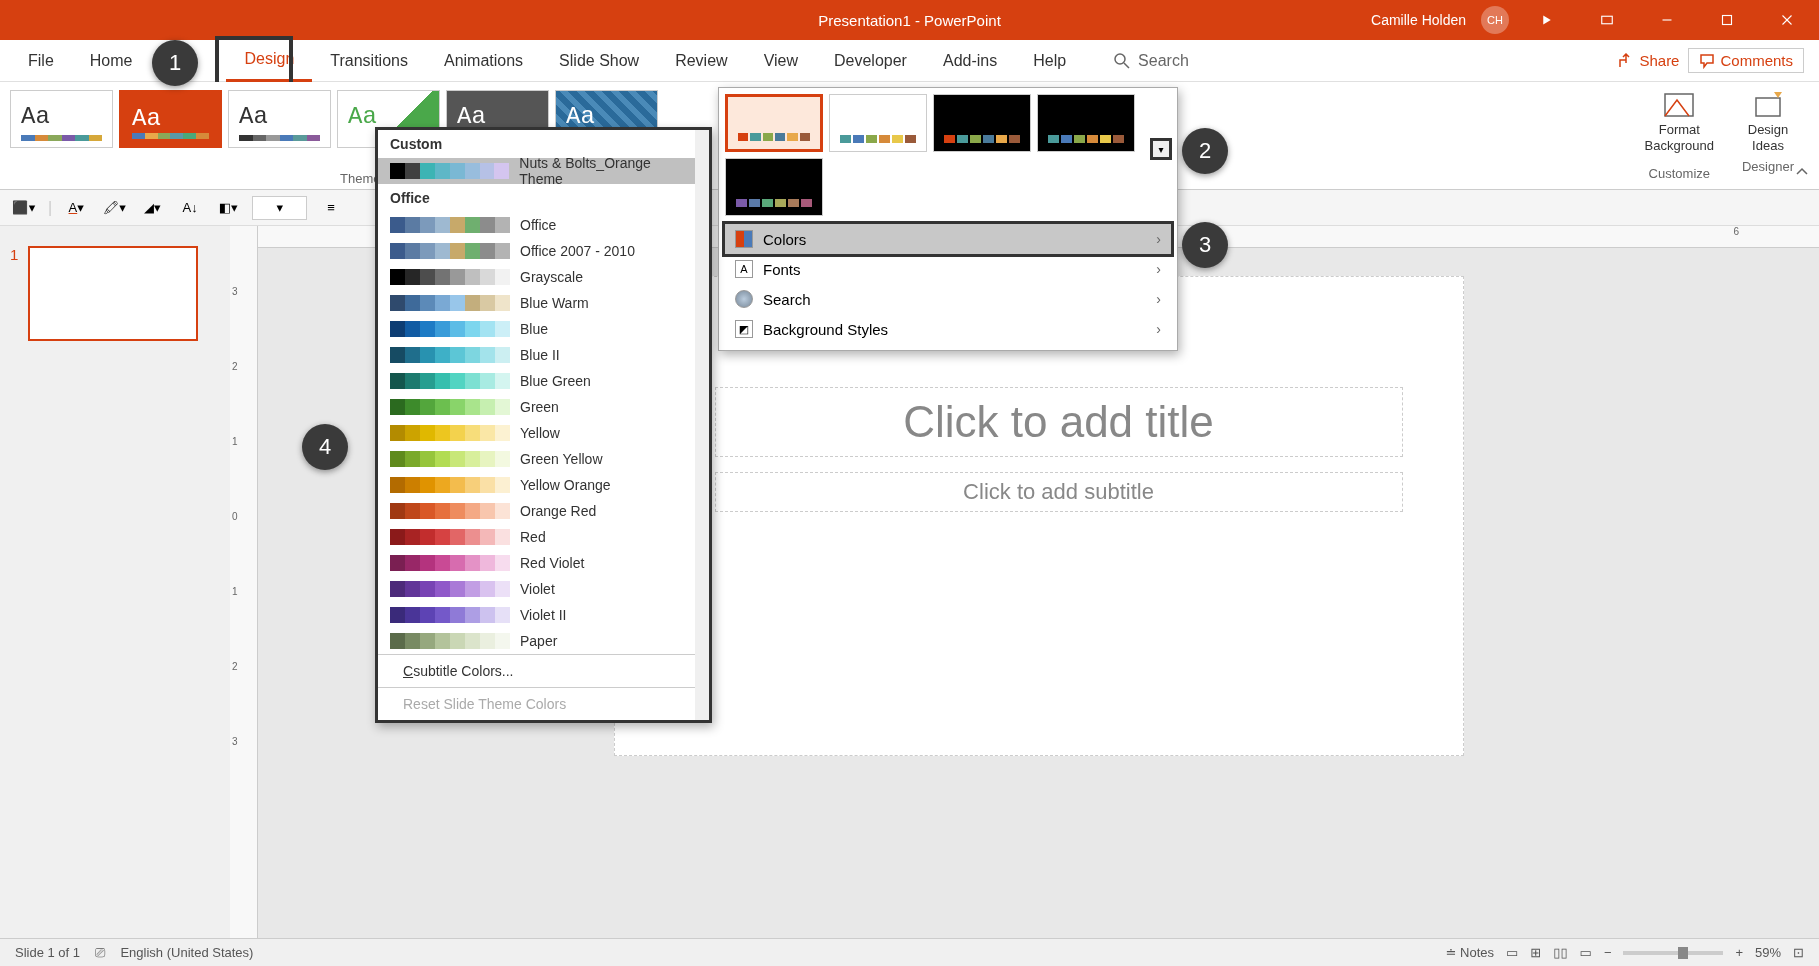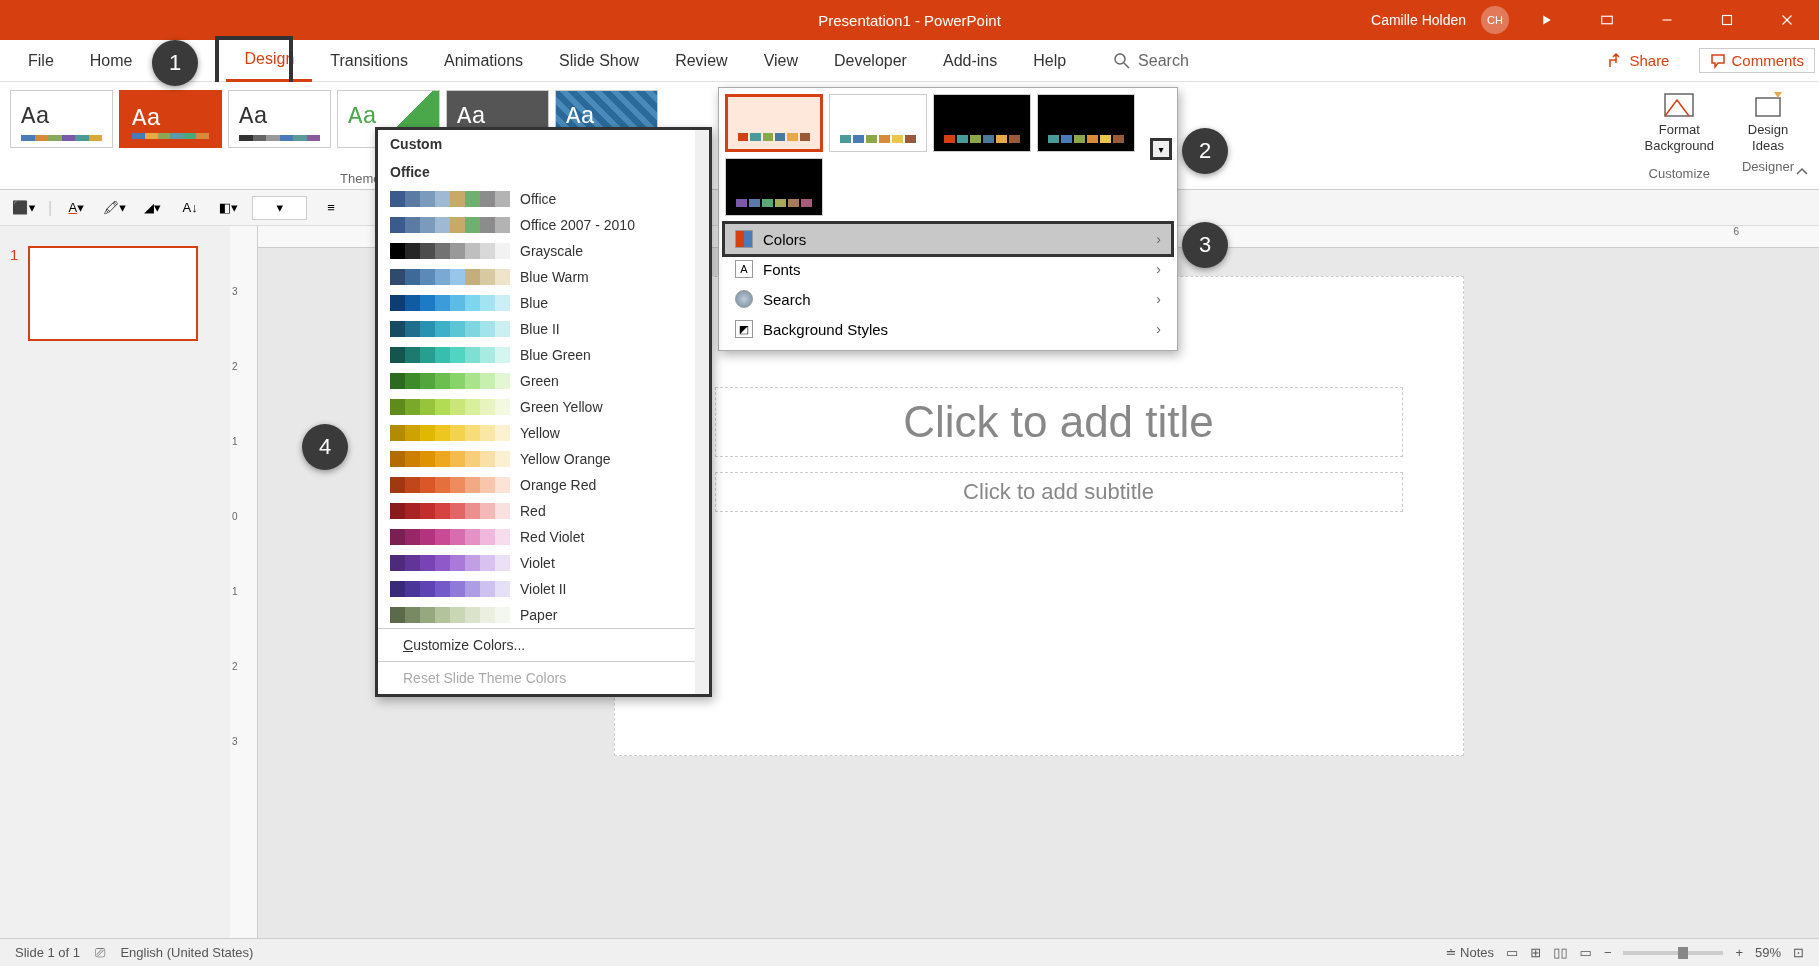--- a/index.html
+++ b/index.html
@@ -8,21 +8,21 @@
 .title-center { position: absolute; left: 50%; transform: translateX(-50%); font-size: 15px; }
 .title-right { position: absolute; right: 10px; display: flex; align-items: center; gap: 15px; }
 .avatar { background: rgba(255,255,255,0.3); border-radius: 50%; width: 28px; height: 28px; display: flex; align-items: center; justify-content: center; font-size: 11px; }
 .win-btn { width: 45px; height: 40px; display: flex; align-items: center; justify-content: center; cursor: pointer; }
 .win-btn svg { width: 12px; height: 12px; }
 .ribbon-tabs { background: white; height: 42px; display: flex; align-items: center; padding: 0 10px; border-bottom: 1px solid #e0e0e0; position: relative; }
 .tab { padding: 0 18px; height: 42px; display: flex; align-items: center; font-size: 16px; color: #333; cursor: pointer; }
 .tab.active { border-bottom: 3px solid #d64010; color: #d64010; font-weight: 500; }
 .design-tab-border { position: absolute; border: 4px solid #333; left: 215px; top: -4px; width: 78px; height: 52px; pointer-events: none; }
 .search-area { display: flex; align-items: center; gap: 8px; margin-left: 30px; color: #666; }
-.right-actions { position: absolute; right: 4px; display: flex; gap: 30px; justify-content: space-between; }
+.right-actions { position: absolute; right: 15px; display: flex; gap: 9px; justify-content: space-between; }
 .action-btn { display: flex; align-items: center; gap: 5px; font-size: 15px; cursor: pointer; }
 .share-btn { color: #d64010; }
 .comments-btn { color: #d64010; border: 1px solid #ccc; padding: 3px 10px; }
 .ribbon-content { background: white; height: 108px; display: flex; border-bottom: 1px solid #ccc; position: relative; }
 .themes-group { display: flex; padding: 8px 10px 0 10px; gap: 6px; flex-wrap: wrap; width: 700px; }
 .theme-thumb { width: 103px; height: 58px; border: 1px solid #ccc; background: white; position: relative; cursor: pointer; }
 .theme-thumb.sel { border: 3px solid #d64010; }
 .theme-thumb .aa { position: absolute; top: 12px; left: 10px; font-size: 24px; font-family: Liberation Mono, monospace; }
 .theme-thumb .strip { position: absolute; bottom: 6px; left: 10px; right: 10px; height: 6px; display: flex; }
 .theme-thumb .strip span { flex: 1; }
@@ -347,20 +347,35 @@
       </span>
     <span class="chev">›</span>
   </div>
 </div>
 
 <div class="variants-expand-btn">▾</div>
 
 <div class="color-popup">
   <div class="popup-scroll"></div>
   <div class="popup-section-hdr">Custom</div>
+  <div id="custom-schemes">
+      <div class="color-row highlighted">
+        <div class="color-swatch-strip">
+          <span style="background: rgb(0, 0, 0);"></span>
+          <span style="background: rgb(64, 64, 64);"></span>
+          <span style="background: rgb(60, 180, 180);"></span>
+          <span style="background: rgb(94, 183, 199);"></span>
+          <span style="background: rgb(122, 184, 212);"></span>
+          <span style="background: rgb(152, 189, 221);"></span>
+          <span style="background: rgb(182, 193, 230);"></span>
+          <span style="background: rgb(212, 197, 239);"></span>
+        </div>
+        <span class="color-row-label">Nuts &amp; Bolts_Orange Theme</span>
+      </div>
+    </div>
   <div class="popup-section-hdr">Office</div>
   <div id="office-schemes">
       <div class="color-row">
         <div class="color-swatch-strip">
           <span style="background: rgb(59, 91, 140);"></span>
           <span style="background: rgb(91, 123, 163);"></span>
           <span style="background: rgb(124, 154, 187);"></span>
           <span style="background: rgb(158, 185, 209);"></span>
           <span style="background: rgb(199, 169, 106);"></span>
           <span style="background: rgb(111, 175, 111);"></span>
@@ -455,46 +470,46 @@
           <span style="background: rgb(108, 191, 79);"></span>
           <span style="background: rgb(137, 212, 106);"></span>
           <span style="background: rgb(169, 228, 140);"></span>
           <span style="background: rgb(198, 239, 176);"></span>
           <span style="background: rgb(227, 247, 213);"></span>
         </div>
         <span class="color-row-label">Green</span>
       </div>
       <div class="color-row">
         <div class="color-swatch-strip">
+          <span style="background: rgb(179, 139, 0);"></span>
+          <span style="background: rgb(204, 163, 0);"></span>
+          <span style="background: rgb(224, 184, 0);"></span>
+          <span style="background: rgb(237, 198, 31);"></span>
+          <span style="background: rgb(243, 210, 77);"></span>
+          <span style="background: rgb(247, 221, 122);"></span>
+          <span style="background: rgb(250, 231, 166);"></span>
+          <span style="background: rgb(252, 242, 210);"></span>
+        </div>
+        <span class="color-row-label">Yellow</span>
+      </div>
+      <div class="color-row">
+        <div class="color-swatch-strip">
           <span style="background: rgb(95, 138, 28);"></span>
           <span style="background: rgb(122, 169, 42);"></span>
           <span style="background: rgb(150, 197, 59);"></span>
           <span style="background: rgb(178, 220, 83);"></span>
           <span style="background: rgb(200, 231, 120);"></span>
           <span style="background: rgb(216, 239, 156);"></span>
           <span style="background: rgb(231, 244, 192);"></span>
           <span style="background: rgb(243, 249, 224);"></span>
         </div>
         <span class="color-row-label">Green Yellow</span>
       </div>
       <div class="color-row">
         <div class="color-swatch-strip">
-          <span style="background: rgb(179, 139, 0);"></span>
-          <span style="background: rgb(204, 163, 0);"></span>
-          <span style="background: rgb(224, 184, 0);"></span>
-          <span style="background: rgb(237, 198, 31);"></span>
-          <span style="background: rgb(243, 210, 77);"></span>
-          <span style="background: rgb(247, 221, 122);"></span>
-          <span style="background: rgb(250, 231, 166);"></span>
-          <span style="background: rgb(252, 242, 210);"></span>
-        </div>
-        <span class="color-row-label">Yellow</span>
-      </div>
-      <div class="color-row">
-        <div class="color-swatch-strip">
           <span style="background: rgb(179, 107, 0);"></span>
           <span style="background: rgb(204, 127, 0);"></span>
           <span style="background: rgb(224, 147, 0);"></span>
           <span style="background: rgb(237, 168, 31);"></span>
           <span style="background: rgb(243, 188, 77);"></span>
           <span style="background: rgb(247, 207, 122);"></span>
           <span style="background: rgb(250, 224, 166);"></span>
           <span style="background: rgb(252, 240, 210);"></span>
         </div>
         <span class="color-row-label">Yellow Orange</span>
@@ -571,21 +586,21 @@
           <span style="background: rgb(150, 168, 126);"></span>
           <span style="background: rgb(179, 195, 155);"></span>
           <span style="background: rgb(202, 215, 181);"></span>
           <span style="background: rgb(219, 228, 203);"></span>
           <span style="background: rgb(234, 239, 223);"></span>
           <span style="background: rgb(244, 247, 238);"></span>
         </div>
         <span class="color-row-label">Paper</span>
       </div>
     </div>
-  <div class="popup-footer"><u>C</u><span>ustomize Colors...</span></div>
+  <div class="popup-footer"><u>C</u><span>subtitle Colors...</span></div>
   <div class="popup-footer disabled">Reset Slide Theme Colors</div>
 </div>
 
 <div class="callout" style="left:152px; top:40px">1</div>
 <div class="callout" style="left:1182px; top:128px">2</div>
 <div class="callout" style="left:1182px; top:222px">3</div>
 <div class="callout" style="left:302px; top:424px">4</div>
 
 <div class="statusbar">
   <span>Slide 1 of 1</span>

